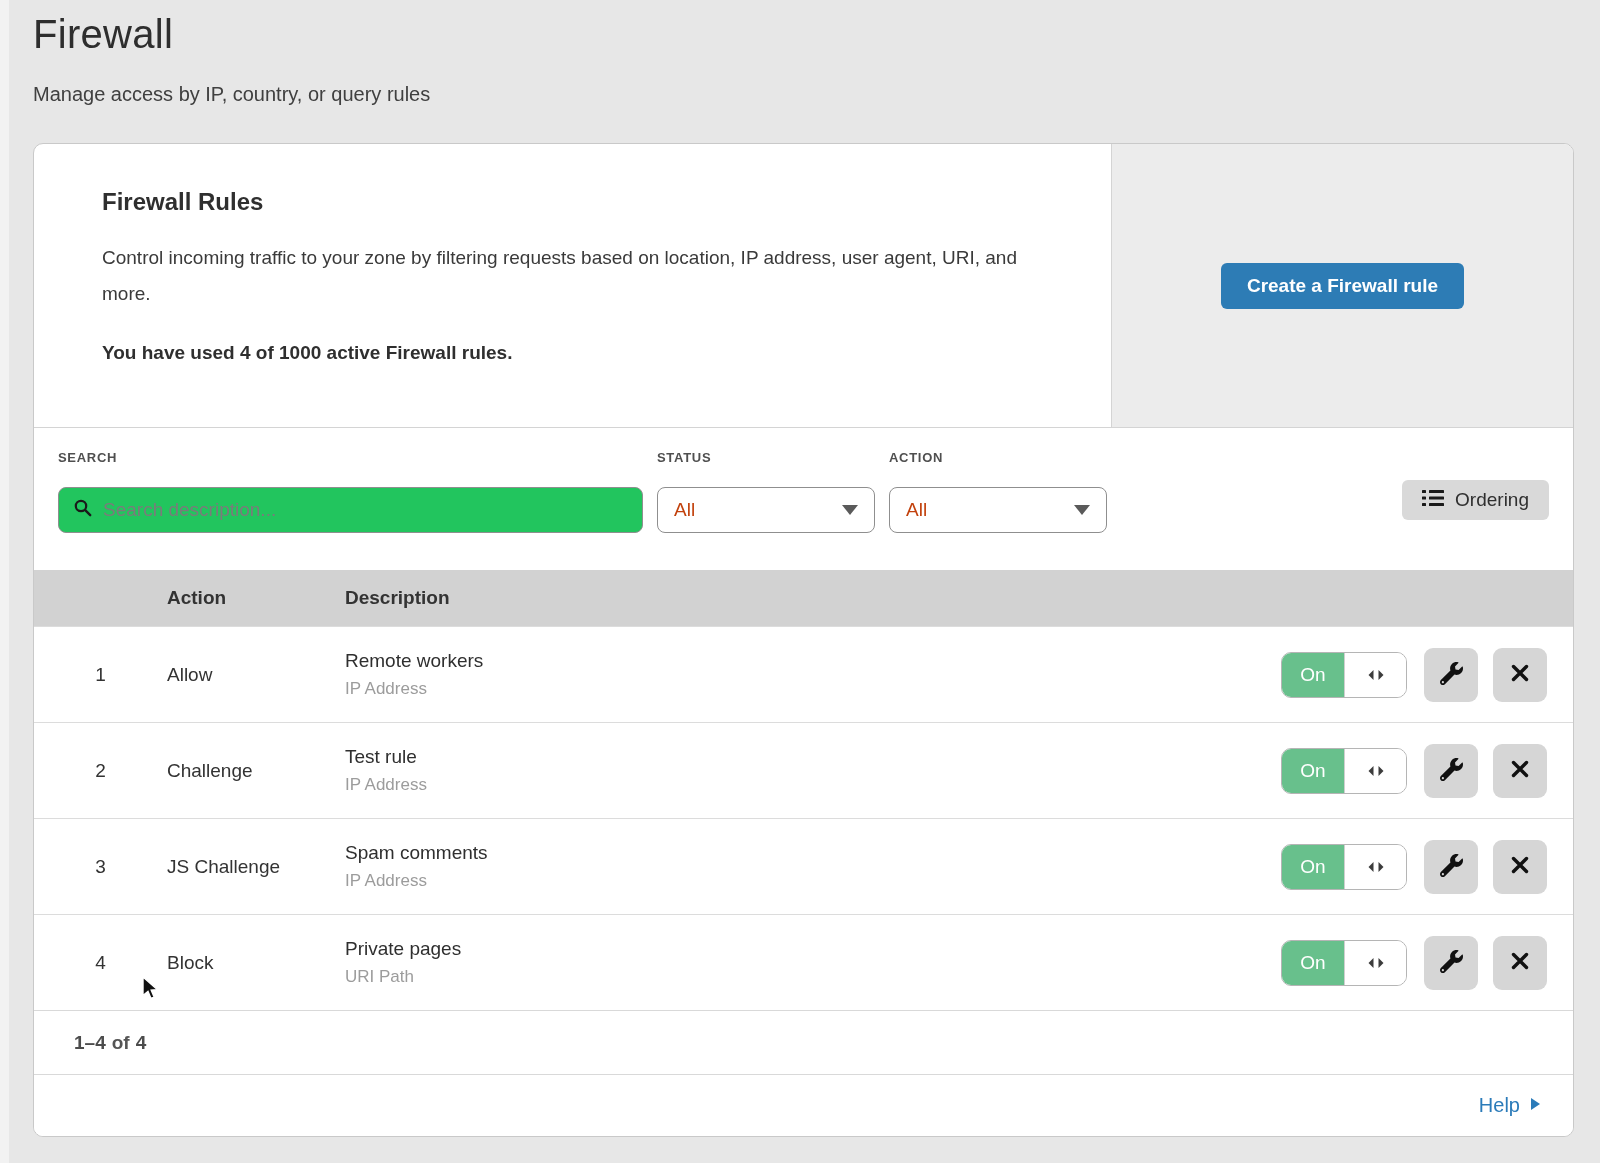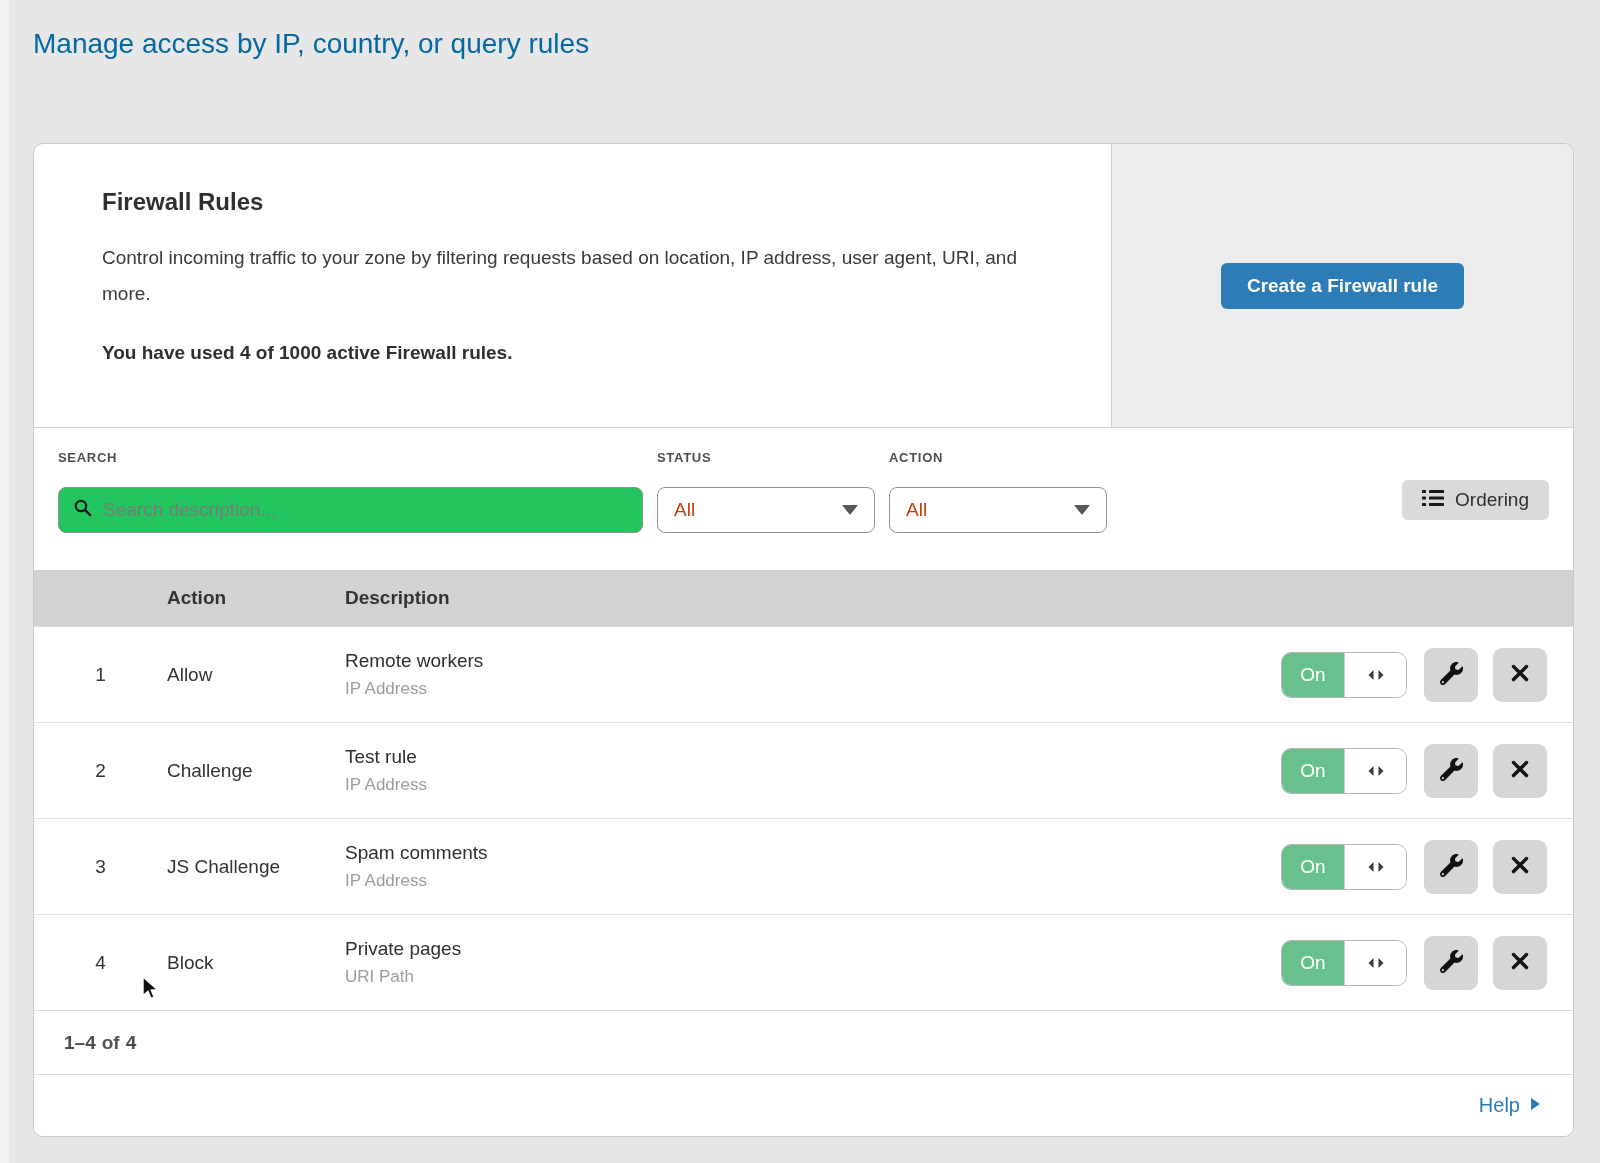--- a/index.html
+++ b/index.html
@@ -10,21 +10,21 @@
     position: relative;
     overflow: hidden;
   }
   .left-strip {
     position: absolute; left: 0; top: 0; width: 9px; height: 100%;
     background: #f2f2f2;
   }
   
   .page-header { padding: 12px 0 0 33px; }
   .page-title { font-size: 40px; font-weight: 500; color: #2e2e2e; letter-spacing: 0.3px; }
-  .page-subtitle { font-size: 28px; font-weight: 400; color: #0369a1; margin-top: 16px; }
+  .page-subtitle { font-size: 20px; font-weight: 400; color: #404040; margin-top: 26px; }
 
   
   .card {
     position: absolute; left: 33px; top: 143px; width: 1541px;
     background: #ffffff;
     border: 1px solid #c9c9c9;
     border-radius: 10px;
     overflow: hidden;
   }
   .card-top { display: flex; height: 284px; border-bottom: 1px solid #d4d4d4; }
@@ -99,39 +99,40 @@
   }
   .icon-btn {
     width: 54px; height: 54px; border: none; border-radius: 9px; background: #d6d6d6;
     display: flex; align-items: center; justify-content: center; margin-left: 15px; cursor: pointer;
   }
   .icon-btn:first-of-type { margin-left: 17px; }
 
   
   .footer-band {
     height: 64px; border-top: 1px solid #d9d9d9; background: #fff;
-    display: flex; align-items: center; padding: 0 30px;
+    display: flex; align-items: center; padding: 0 40px;
     font-size: 19px; color: #555;
   }
   .footer-band .b { font-weight: 700; color: #4c4c4c; }
   .footer-band .sep { margin: 0 6px; font-weight: 700; }
   .help-band {
     height: 62px; border-top: 1px solid #d9d9d9; background: #fff;
     display: flex; align-items: center; justify-content: flex-end; padding: 0 32px;
   }
   .help-link { color: #2b7bb9; font-size: 20px; display: flex; align-items: center; gap: 9px; text-decoration: none; cursor: pointer; }
 
   .cursor { position: absolute; left: 141px; top: 976px; pointer-events: none; }
 </style>
 </head>
 <body>
 
 <div class="left-strip"></div>
 
 <div class="page-header">
+  <div class="page-title">Firewall</div>
   <div class="page-subtitle">Manage access by IP, country, or query rules</div>
 </div>
 
 <div class="card">
 
   <div class="card-top">
     <div class="card-top-left">
       <div class="card-heading">Firewall Rules</div>
       <div class="card-desc">Control incoming traffic to your zone by filtering requests based on location, IP address, user agent, URI, and more.</div>
       <div class="card-usage">You have used 4 of 1000 active Firewall rules.</div>

